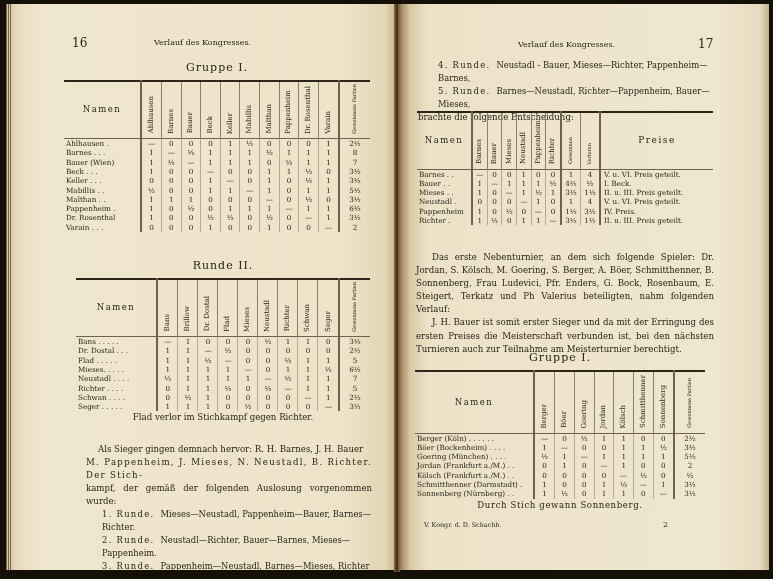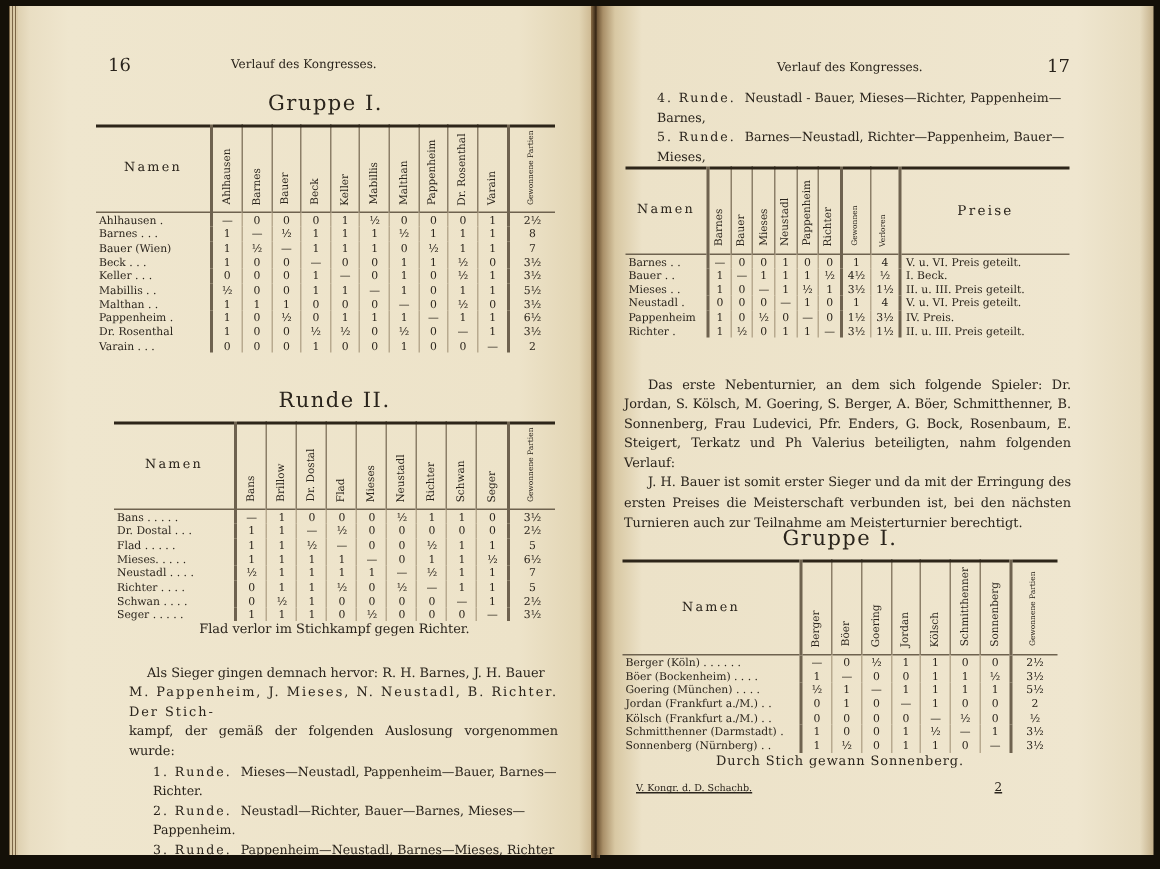--- a/index.html
+++ b/index.html
@@ -5,40 +5,40 @@
   html,body{margin:0;padding:0;}
   body{width:773px;height:579px;background:#141008;position:relative;overflow:hidden;font-family:"DejaVu Serif","Liberation Serif",serif;color:#2a241c;}
   .book{position:absolute;left:6px;top:4px;width:763px;height:568px;}
   .page{position:absolute;top:0;height:566px;background:#efe5cc;overflow:hidden;}
   .page.left{left:0;width:436px;background:linear-gradient(90deg,#d6c7a4 0px,#e9dec3 14px,#efe6ce 40px,#ede3c9 340px,#e2d5b4 380px,#c9b38b 390px);}
   .page.right{left:392px;width:371px;background:linear-gradient(90deg,#6d5434 0px,#a98f68 4px,#d8c8a3 12px,#ece2c8 30px,#efe6cf 320px,#e6dbbf 362px,#c4b08a 371px);}
   .spine{position:absolute;left:388px;top:0;width:6px;height:568px;background:linear-gradient(90deg,#8a6d46,#3b2a17,#7d6240);}
   .edge-lines{position:absolute;left:0;top:0;width:6px;height:566px;background:repeating-linear-gradient(90deg,#7b6647 0 1px,#d9caa7 1px 2px);}
   .running{position:absolute;font-size:8px;top:34px;}
   .pagenum{position:absolute;font-size:12px;top:32px;}
-  .title{text-align:center;font-size:14px;letter-spacing:1px;}
+  .title{text-align:center;font-size:11px;letter-spacing:1px;}
   table.xt{border-collapse:collapse;font-size:7.2px;line-height:9.3px;}
   table.xt td{padding:0 1px;text-align:center;white-space:nowrap;}
   table.xt td.nm{text-align:left;padding-left:2px;}
   table.xt thead th{border-left:1px solid #8c7f68;font-weight:normal;vertical-align:bottom;padding:2px 0;}
   table.xt thead th.nmh{border-left:none;font-size:8.5px;letter-spacing:1.5px;vertical-align:middle;}
   table.xt tbody td{border-left:1px solid #b8aa8f;}
   table.xt tbody td.nm{border-left:none;}
   table.xt td.first,table.xt th.first{border-left:2px double #6e624f;}
   table.xt td.tot,table.xt th.tot{border-left:2px double #6e624f;}
   .vert{writing-mode:vertical-rl;transform:rotate(180deg);font-size:7px;display:inline-block;}
   .vert.small{font-size:5px;}
   .toprule{border-top:2px solid #2d2519;}
   .headrule{border-bottom:1px solid #6e624f;}
   .para{font-size:8.6px;line-height:13.1px;text-align:justify;}
   .indent{text-indent:16px;}
   .spaced{letter-spacing:1.3px;}
   .caption{text-align:center;font-size:8.6px;}
   .runde{font-size:8.4px;line-height:13px;padding-left:26px;}
-  .footer{position:absolute;font-size:6.4px;text-decoration:underline;}
+  .footer{position:absolute;font-size:6.4px;}
 </style>
 </head>
 <body>
 
 <div class="book">
 
   <div class="page left">
     <div class="edge-lines"></div>
     <div class="pagenum" style="left:66px;">16</div>
     <div class="running" style="left:148px;">Verlauf des Kongresses.</div>
@@ -351,20 +351,21 @@
 
   <div class="page right">
     <div class="running" style="left:120px;top:36px;">Verlauf des Kongresses.</div>
     <div class="pagenum" style="left:300px;top:33px;">17</div>
 
     <div style="position:absolute;left:14px;top:55px;width:300px;">
       <div id="rrounds">
           <div class="runde"><span class="spaced">4. Runde.</span><span style="margin-left: 6px;">Neustadl - Bauer, Mieses—Richter, Pappenheim—Barnes,</span></div>
           <div class="runde"><span class="spaced">5. Runde.</span><span style="margin-left: 6px;">Barnes—Neustadl, Richter—Pappenheim, Bauer—Mieses,</span></div>
         </div>
+      <div class="para" style="padding-left:6px;">brachte die folgende Entscheidung:</div>
     </div>
 
     <div style="position:absolute;left:19px;top:107px;width:296px;">
       <table class="xt toprule" id="st" style="width:296px;">
         <thead class="headrule">
             <tr id="sth" style="height:57px;">
               <th class="nmh" style="width: 54px;">Namen</th>
               <th class="first"><span class="vert">Barnes</span></th>
               <th><span class="vert">Bauer</span></th>
               <th><span class="vert">Mieses</span></th>

